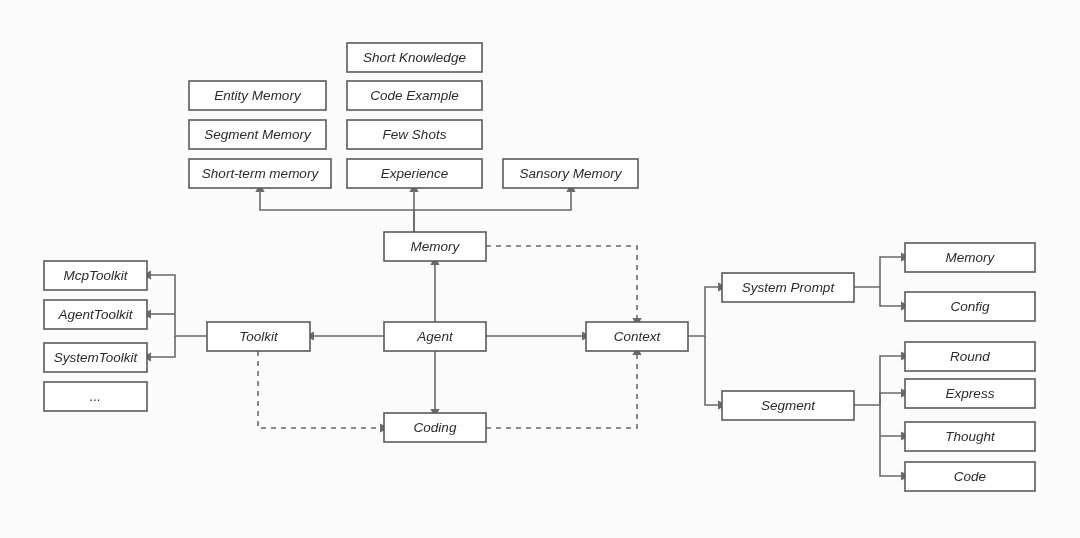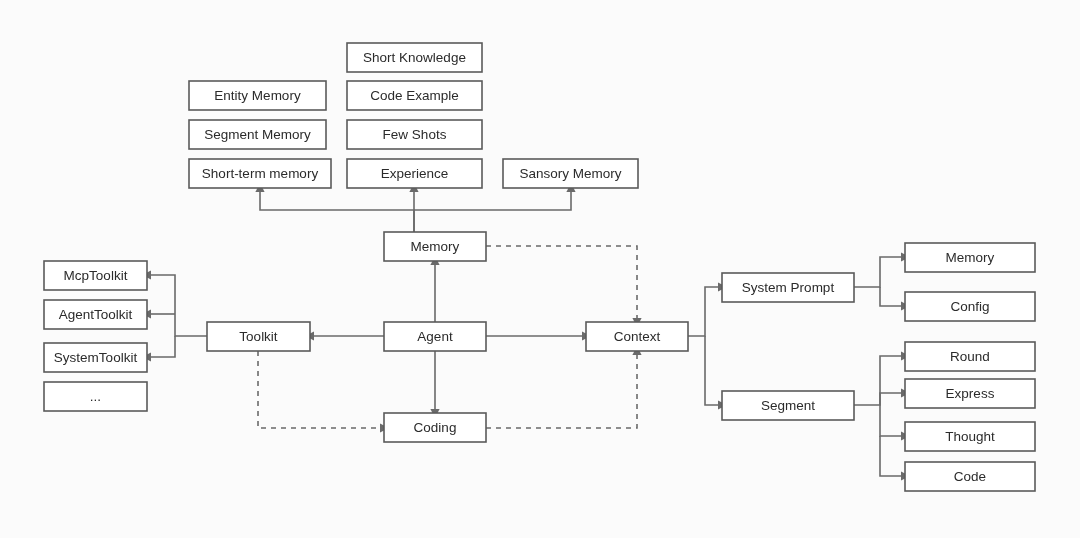--- a/index.html
+++ b/index.html
@@ -48,21 +48,21 @@
   .edge.dashed {
     stroke-dasharray: 5 5;
   }
   .arrow-head {
     fill: #6a6a6a;
   }
 </style>
 </head>
 <body>
 
-<div id="canvas" style="background: rgb(251, 251, 251);">
+<div id="canvas" style="background: rgb(251, 251, 251); font-style: italic;">
   <svg id="diagram" viewBox="0 0 1080 538">
     <g id="edge-layer">
         <g>
           <polyline points="414,232 414,210 260,210 260,192" class="edge" stroke="#6a6a6a"></polyline>
           <polygon points="260,183 255.4,192 264.6,192" class="arrow-head" fill="#6a6a6a"></polygon>
         </g>
         <g>
           <polyline points="414,232 414,192" class="edge" stroke="#6a6a6a"></polyline>
           <polygon points="414,183 409.4,192 418.6,192" class="arrow-head" fill="#6a6a6a"></polygon>
         </g>

